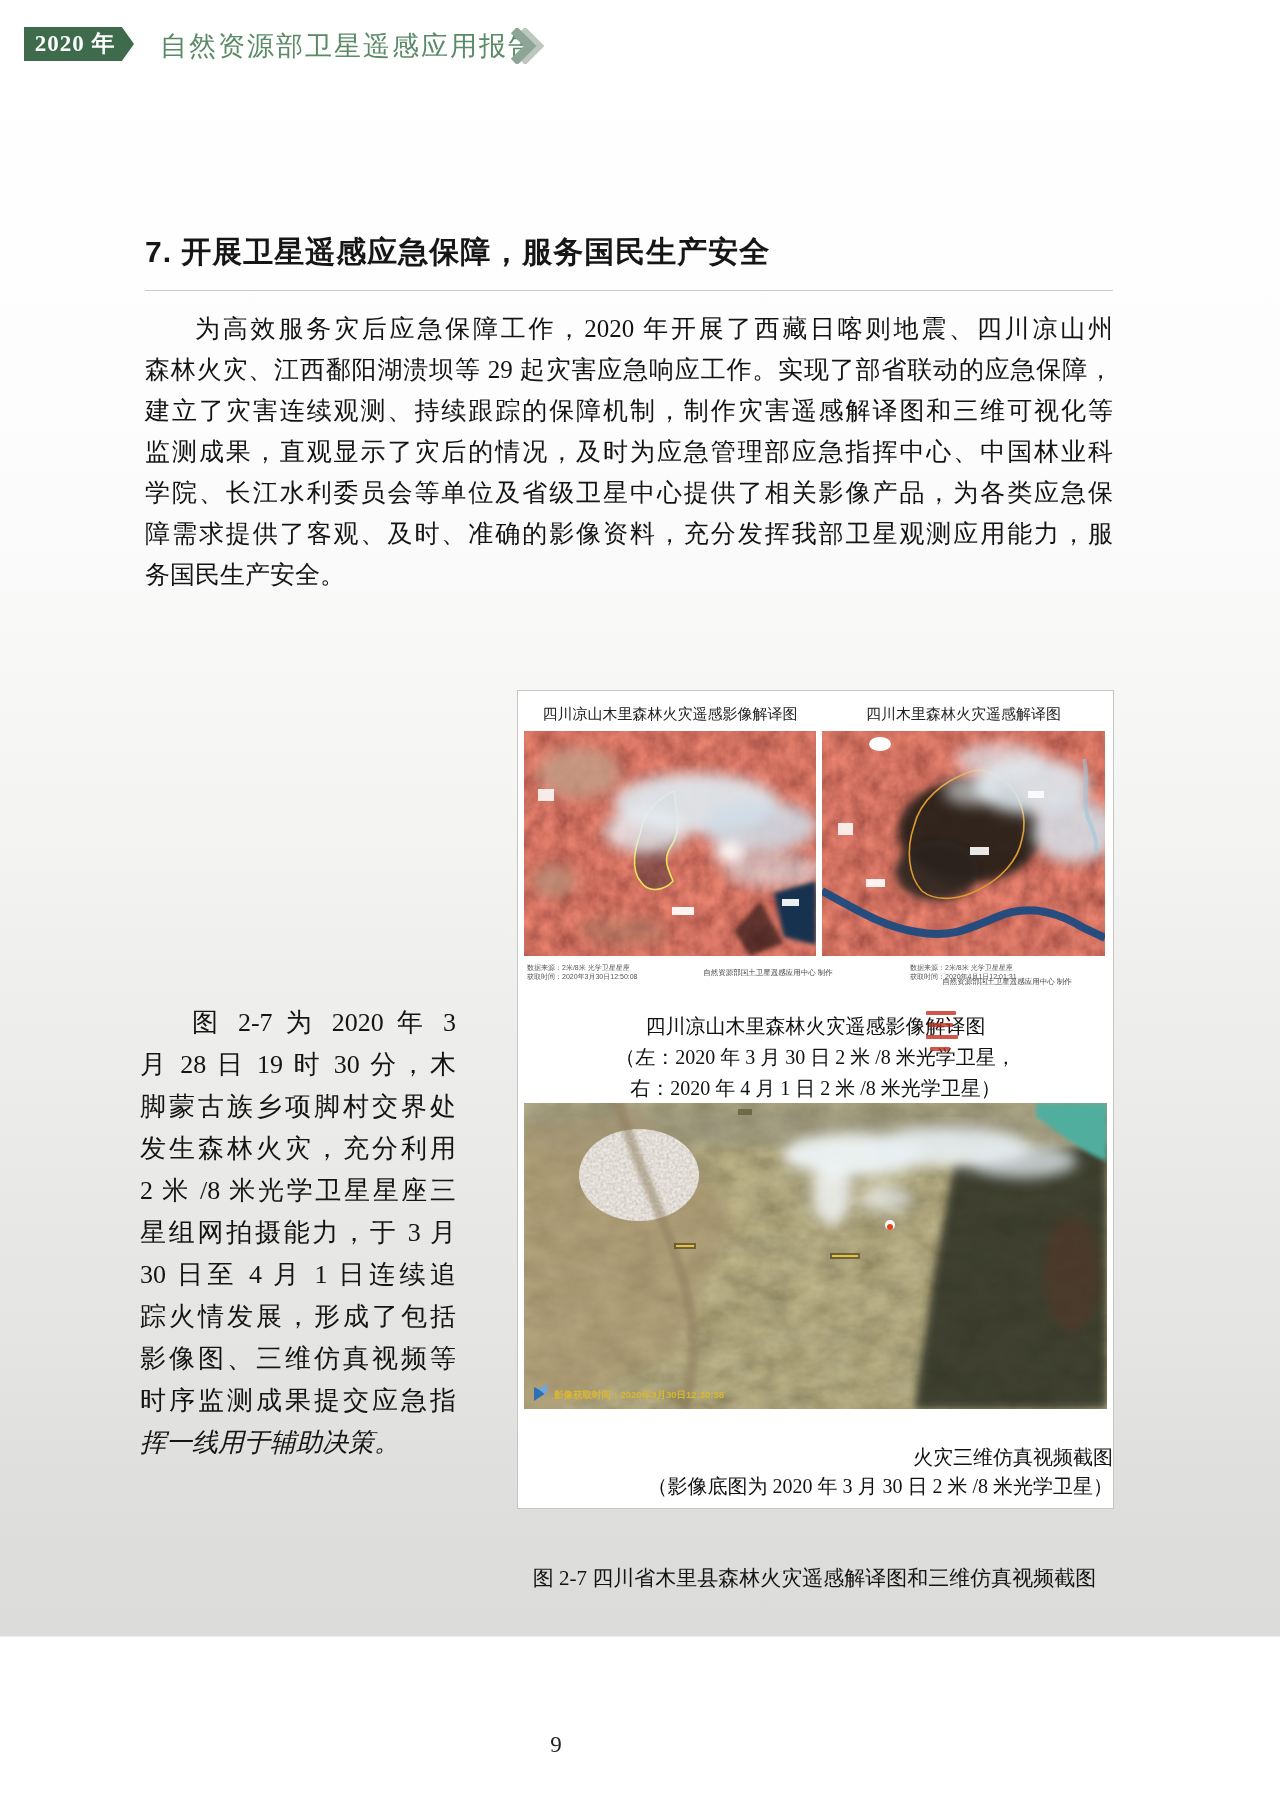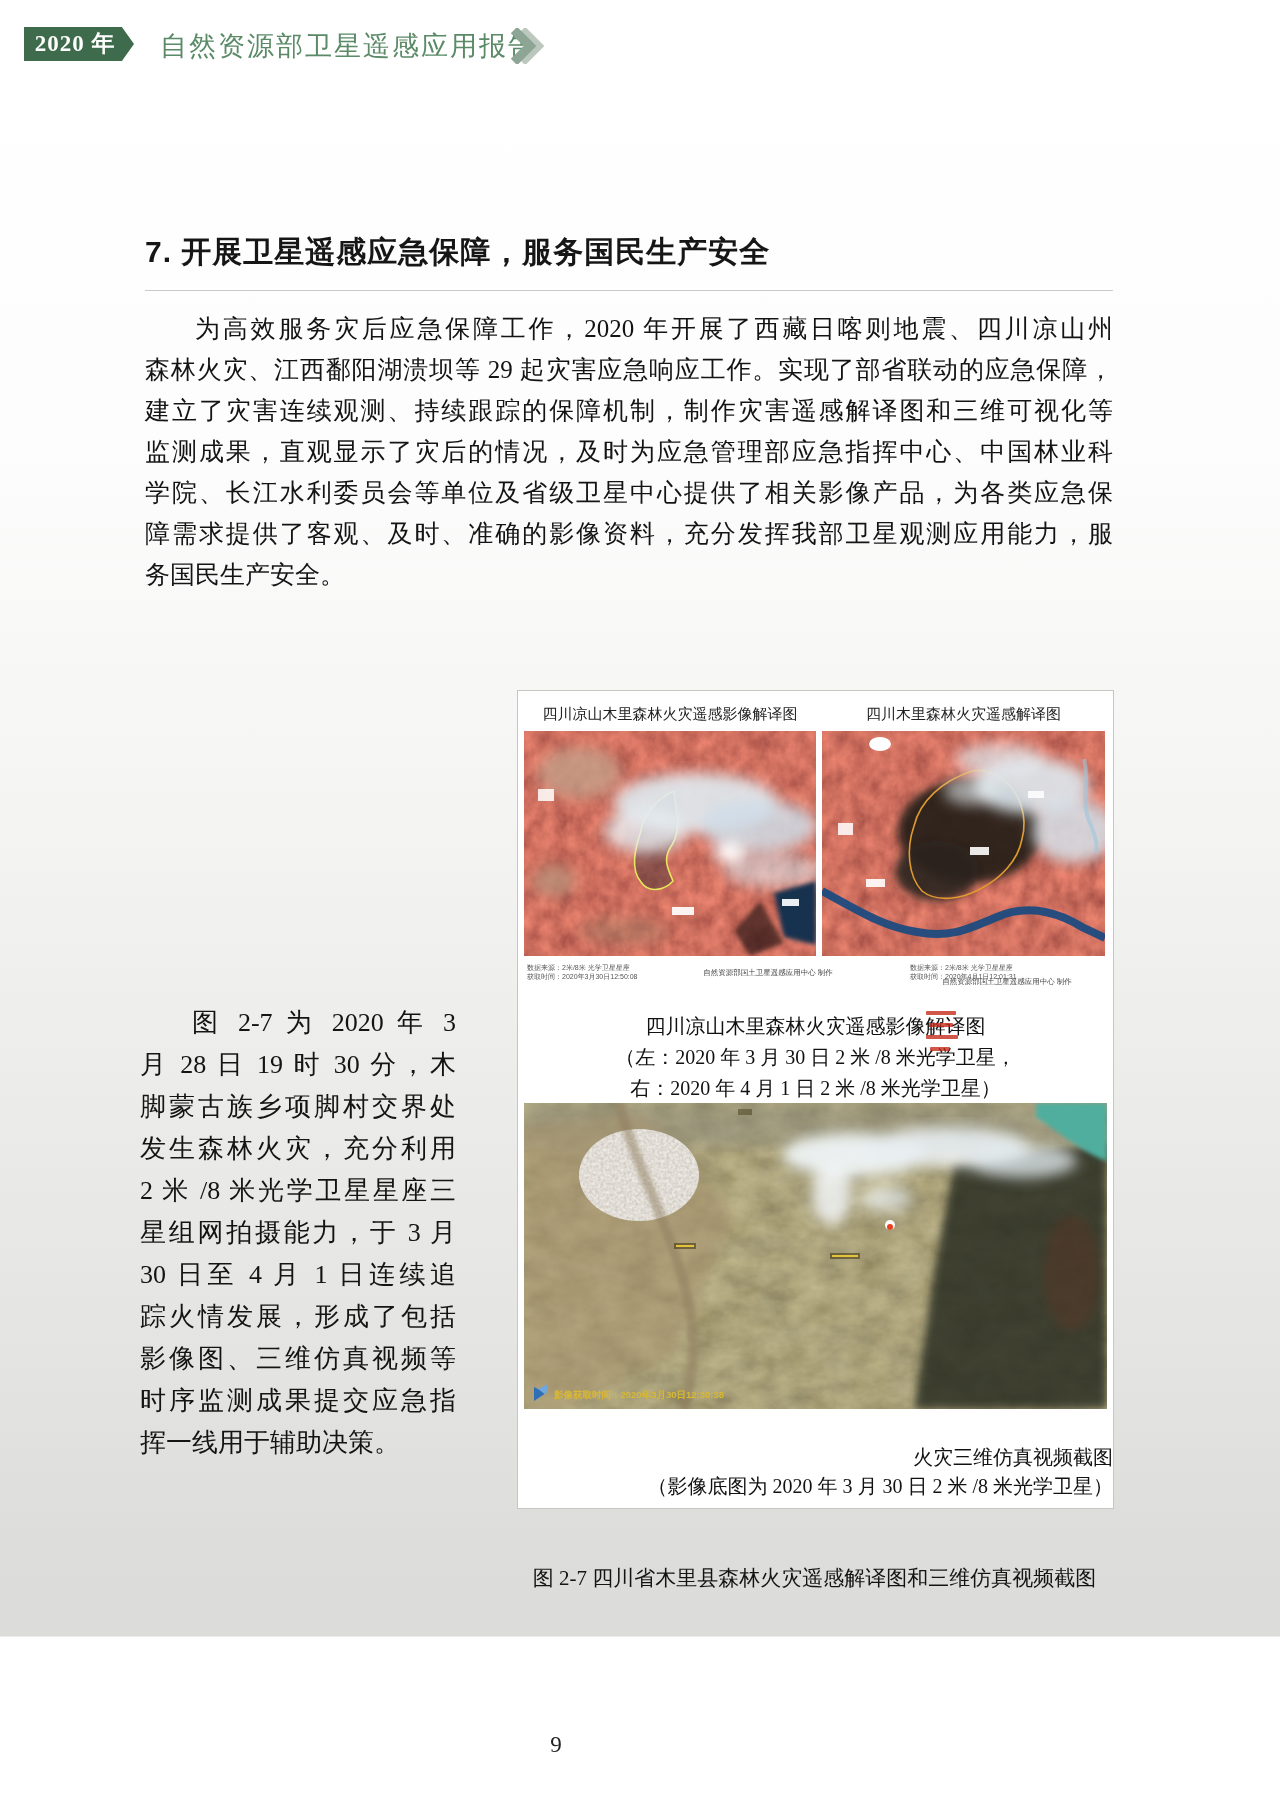--- a/index.html
+++ b/index.html
@@ -29,21 +29,21 @@
   
   .main-para{left:145px;top:308px;width:968px;font-size:25px;color:#141414;}
   .main-para .ln{line-height:41px;text-align:justify;text-align-last:justify;}
   .main-para .ln.first{padding-left:2em;}
   .main-para .ln.last{text-align-last:left;}
 
   
   .side-para{left:140px;top:1002px;width:316px;font-size:26px;color:#141414;}
   .side-para .ln{line-height:42px;text-align:justify;text-align-last:justify;}
   .side-para .ln.first{padding-left:2em;}
-  .side-para .ln.last{text-align-last:left;}
+  .side-para .ln.last{text-align-last:left;font-style:italic;}
 
   
   .figure-box{left:517px;top:690px;width:595px;height:817px;background:#ffffff;
       border:1px solid #c6c6c4;box-sizing:content-box;}
   .map-title{top:14px;font-size:15px;color:#222;text-align:center;}
   .map-title.l{left:6px;width:292px;}
   .map-title.r{left:304px;width:283px;}
   .map-svg{top:40px;}
   .map-svg.l{left:6px;}
   .map-svg.r{left:304px;}

